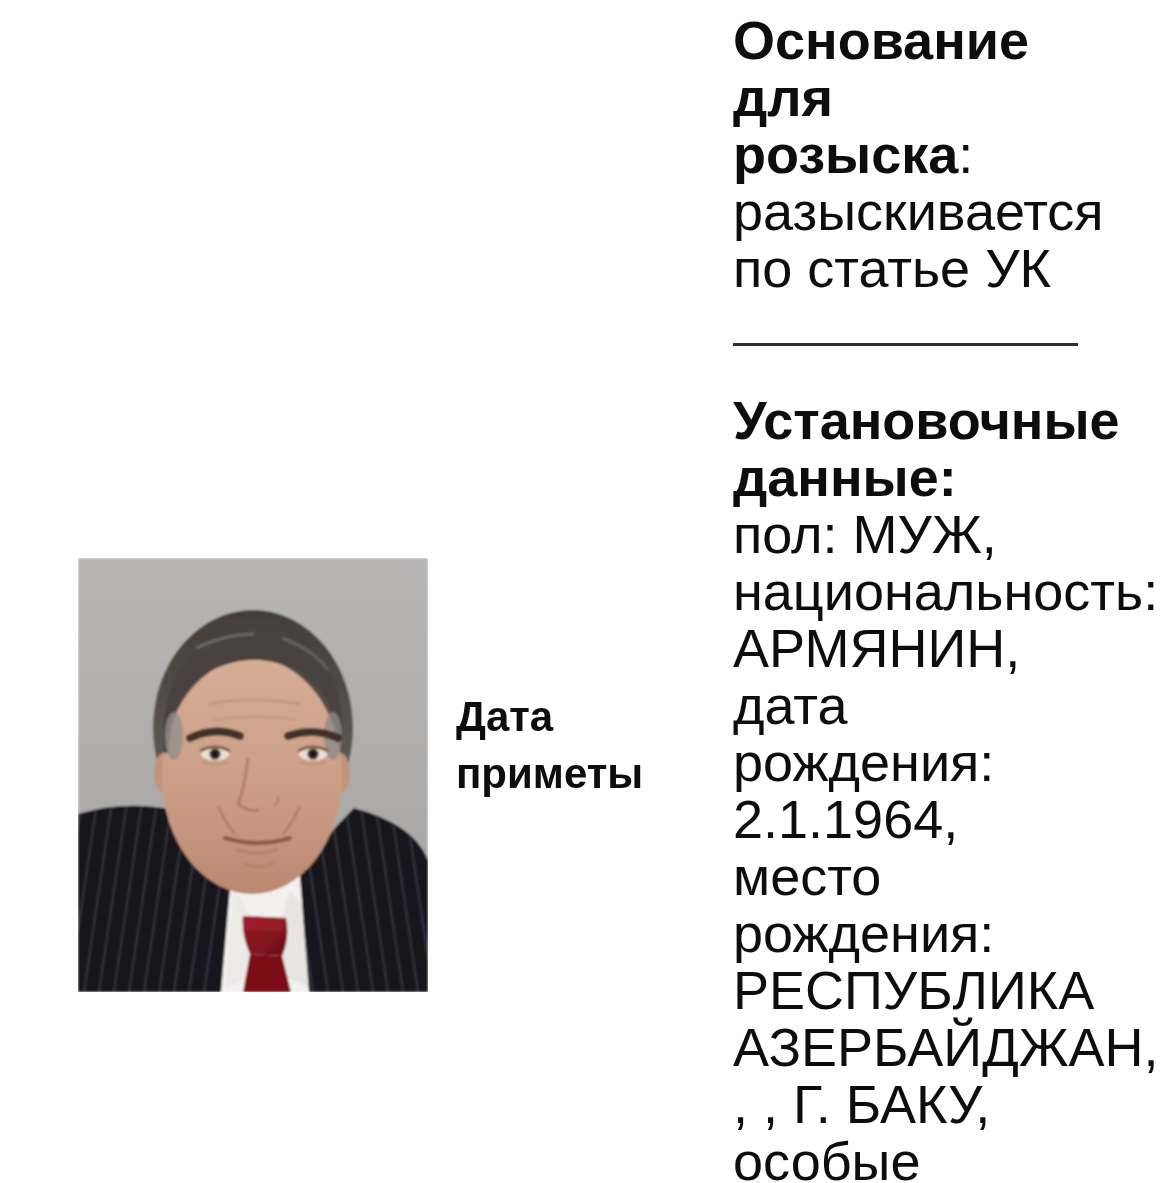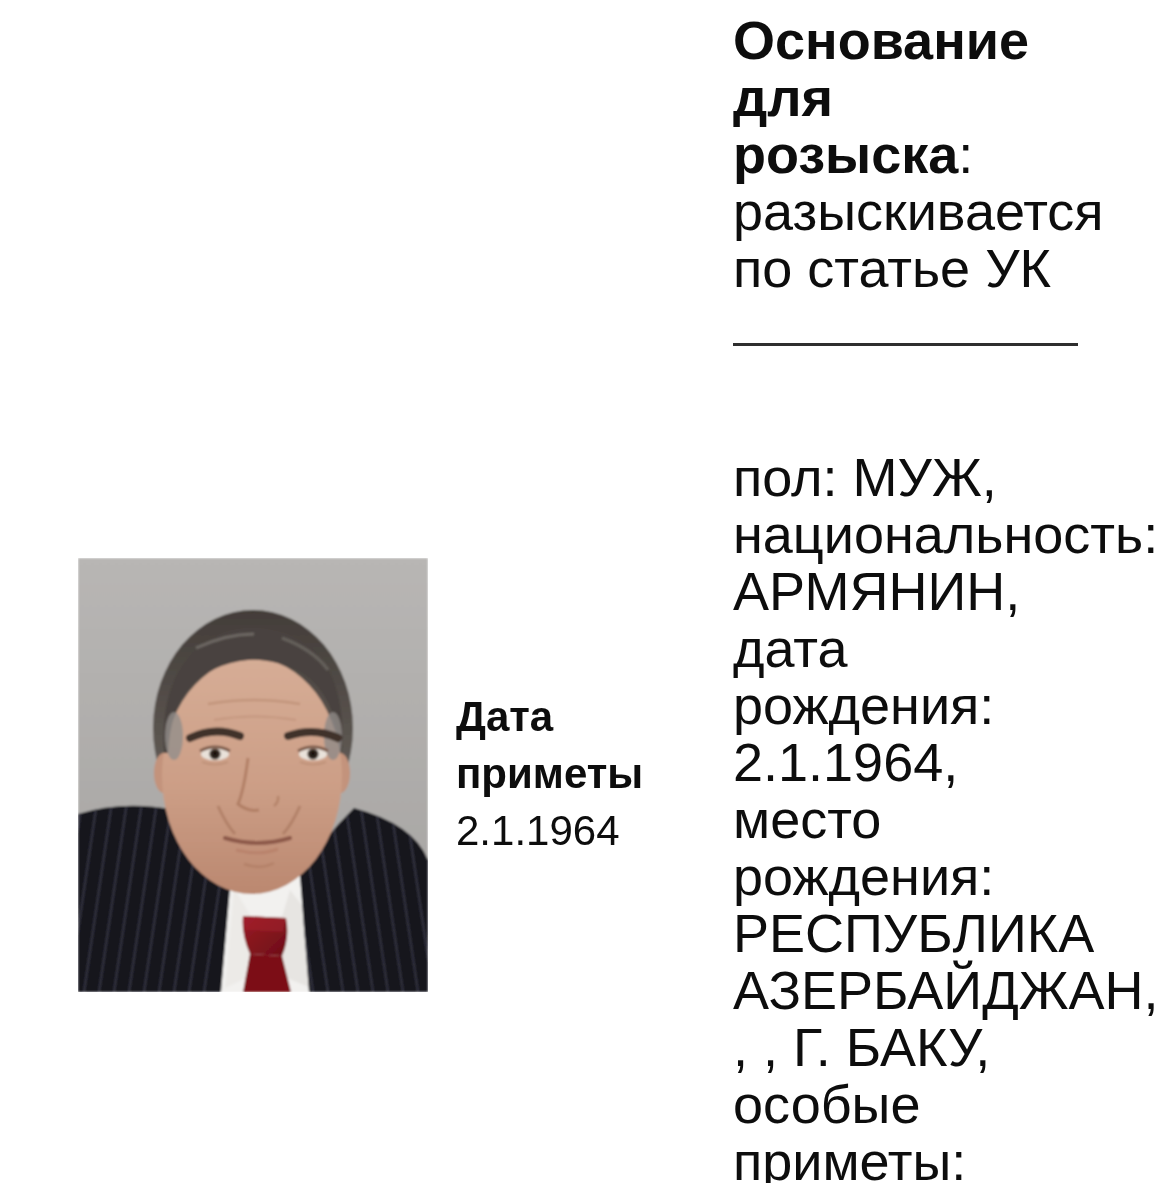--- a/index.html
+++ b/index.html
@@ -182,30 +182,30 @@
 
         <path d="M147 280 Q180 290 212 280" stroke="#8c5848" stroke-width="4" fill="none" stroke-linecap="round"></path>
         <path d="M158 292 Q182 298 200 291" stroke="#b27a64" stroke-width="3" fill="none" opacity="0.6"></path>
         <path d="M166 306 Q182 312 196 305" stroke="#a06f55" stroke-width="2.5" fill="none" opacity="0.4"></path>
       </g>
     </svg>
   </div>
 
   <div class="birth-block">
       <strong class="birth-label">Дата приметы</strong>
-      <span class="birth-value">2.1.1964</span>
     </div>
 
   <div class="right-col">
     <p class="para"><strong>Основание для
 розыска</strong><span>:</span><span>
 разыскивается
 по статье УК</span></p>
     <hr class="divider">
-    <p class="para"><span>
+    <p class="para"><strong>Установочные
+данные:</strong><span>
 пол: МУЖ,
 национальность:
 АРМЯНИН,
 дата рождения:
 2.1.1964,
 место
 рождения:
 РЕСПУБЛИКА
 АЗЕРБАЙДЖАН,
 , , Г. БАКУ,

